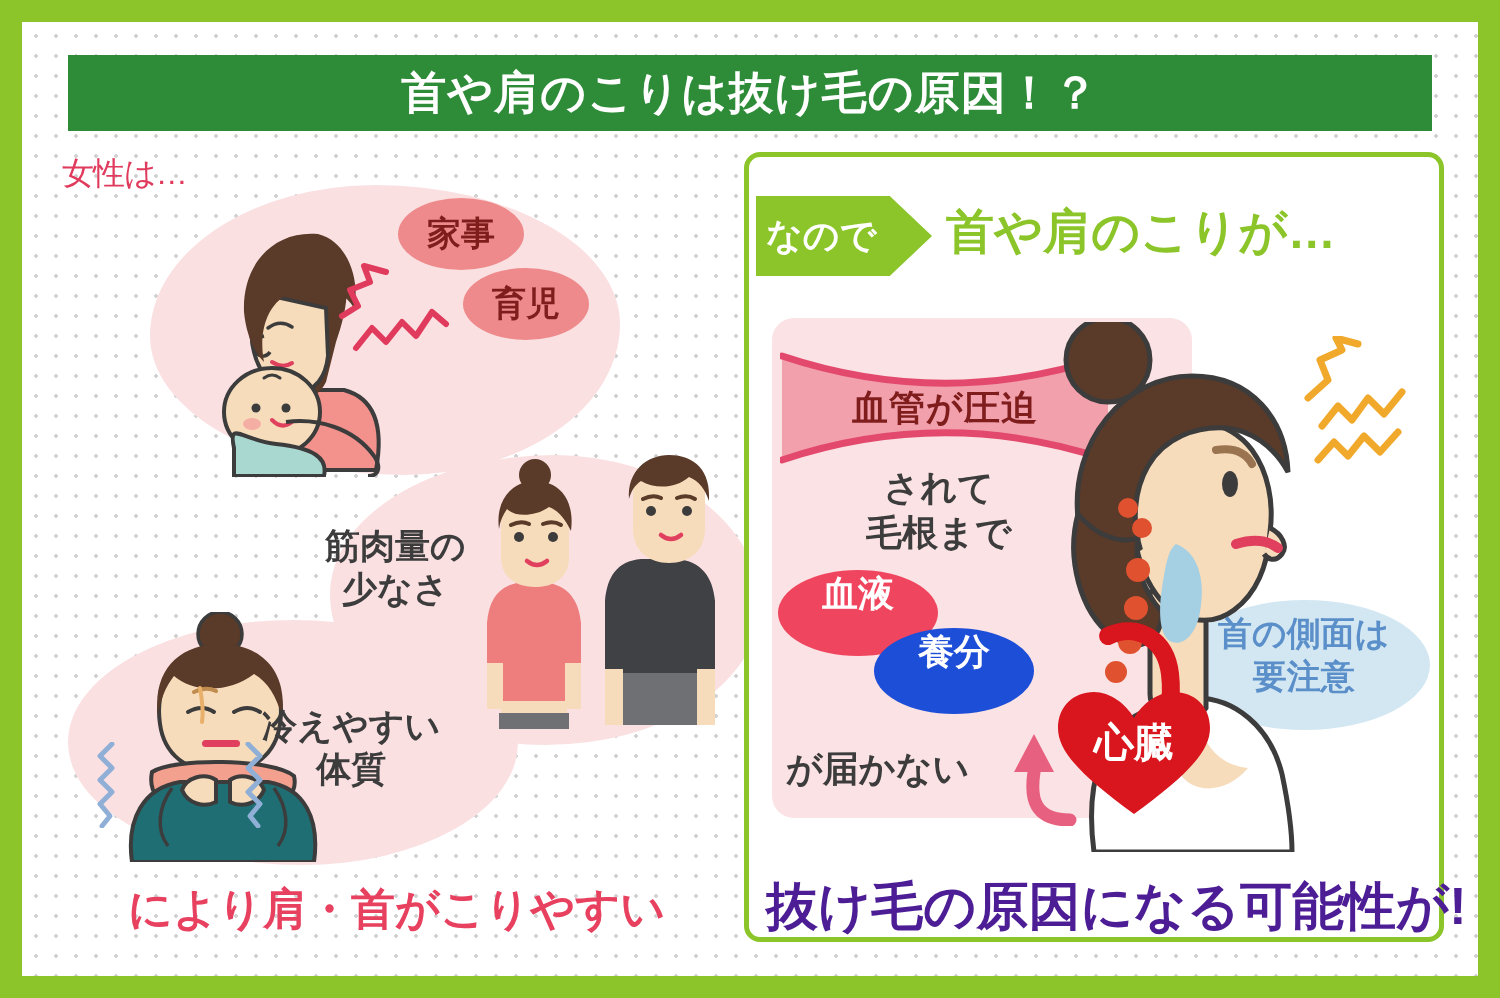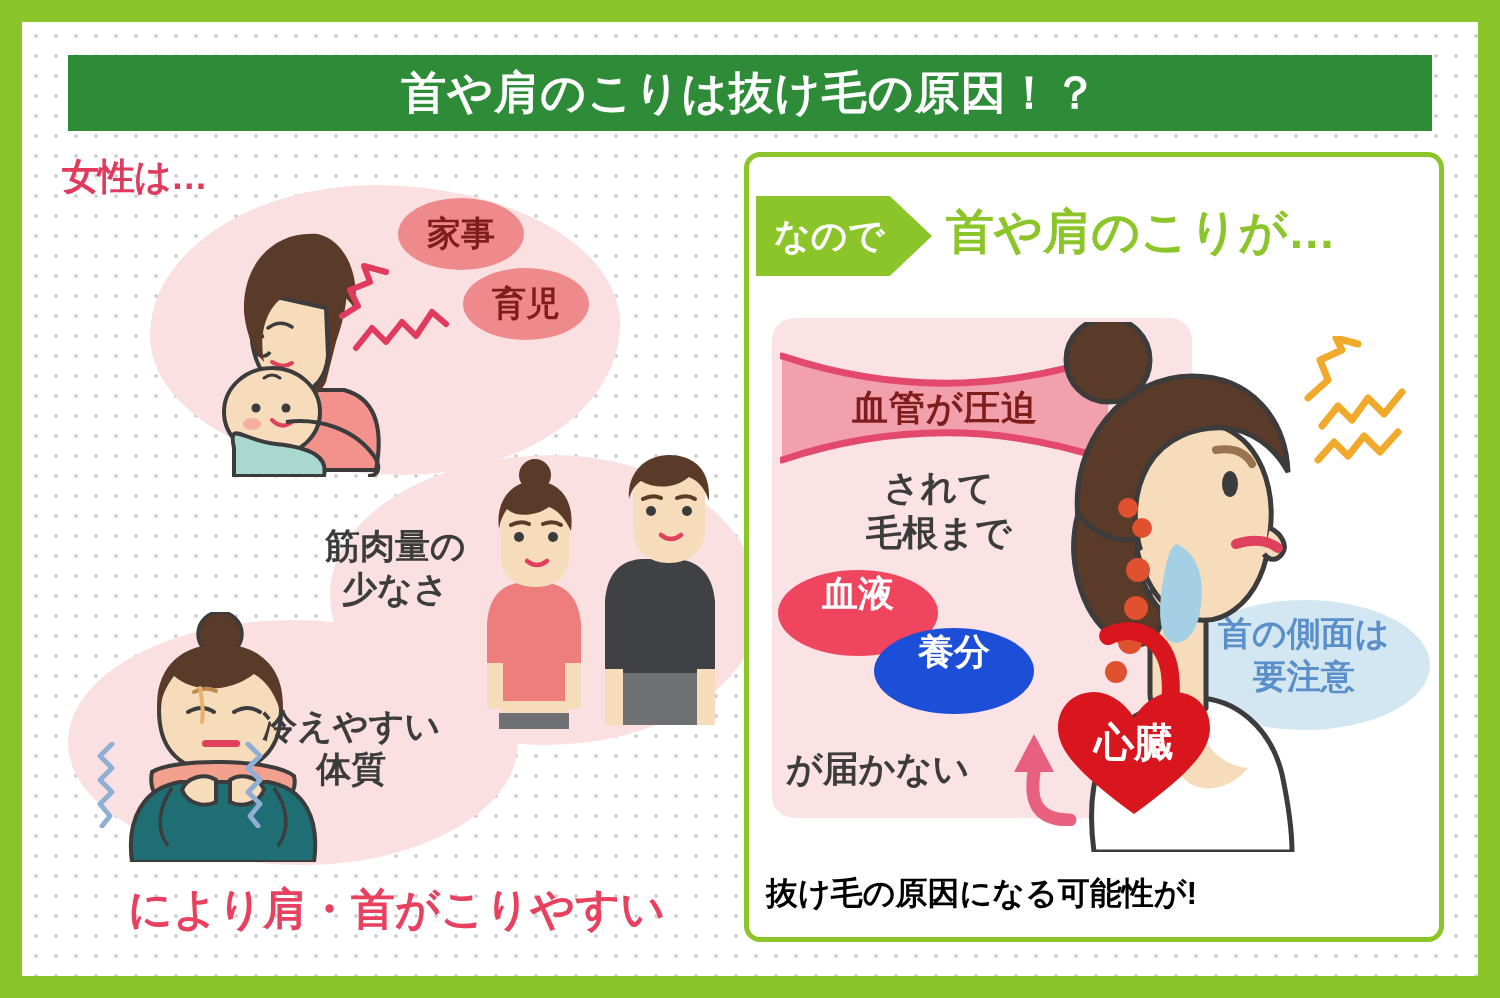--- a/index.html
+++ b/index.html
@@ -25,21 +25,21 @@
     background:#2E8B38;display:flex;align-items:center;justify-content:center;
   }
   .title-banner .t{
     color:#fff;font-weight:bold;font-size:45px;letter-spacing:1px;
     white-space:nowrap;
   }
 
   
   .left-head{
     position:absolute;left:62px;top:152px;
-    font-size:37px;font-weight:bold;color:#E03A5C;letter-spacing:-1px;
+    font-size:32px;font-weight:normal;color:#E03A5C;letter-spacing:-1px;
   }
 
   .blob{position:absolute;background:#FBE0E2;border-radius:50%;}
   .blob-a{left:150px;top:185px;width:470px;height:290px;border-radius:48% 52% 46% 54%/52% 48% 52% 48%;}
   .blob-b{left:330px;top:455px;width:430px;height:290px;border-radius:52% 48% 50% 50%/48% 52% 48% 52%;}
   .blob-c{left:68px;top:620px;width:450px;height:245px;border-radius:50% 50% 48% 52%/50% 50% 50% 50%;}
 
   .pill{
     position:absolute;background:#EE8A8B;border-radius:50%;
     display:flex;align-items:center;justify-content:center;
@@ -62,21 +62,21 @@
   }
 
   
   .card{
     position:absolute;left:744px;top:152px;width:700px;height:790px;
     background:#fff;border:5px solid #8CC529;border-radius:16px;
     box-sizing:border-box;
   }
   .tag{
     position:absolute;left:756px;top:196px;width:176px;height:80px;
-    background:#8CC529;display:flex;align-items:center;padding-left:18px;
+    background:#8CC529;display:flex;align-items:center;padding-left:10px;
     box-sizing:border-box;
     clip-path:polygon(0 0, 76% 0, 100% 50%, 76% 100%, 0 100%);
   }
   .tag span{color:#fff;font-weight:bold;font-size:36px;}
   .card-head{
     position:absolute;left:946px;top:200px;
     color:#8CC529;font-weight:bold;font-size:48px;white-space:nowrap;
   }
 
   .pinkbox{
@@ -116,21 +116,21 @@
     position:absolute;left:1180px;top:600px;width:250px;height:130px;
     background:#D3E7F2;border-radius:50%;
   }
   .t-kubi{
     position:absolute;left:1218px;top:612px;color:#5B8FC9;font-weight:bold;
     font-size:34px;line-height:1.25;text-align:center;white-space:pre-line;
   }
 
   .card-concl{
     position:absolute;left:766px;top:872px;
-    font-size:32px;font-weight:bold;color:#000000;white-space:nowrap;
+    font-size:52px;font-weight:bold;color:#4c1d95;white-space:nowrap;
   }
 
   .art{position:absolute;}
 </style>
 </head>
 <body>
 
 <div id="stage">
   <div class="paper"></div>
 

